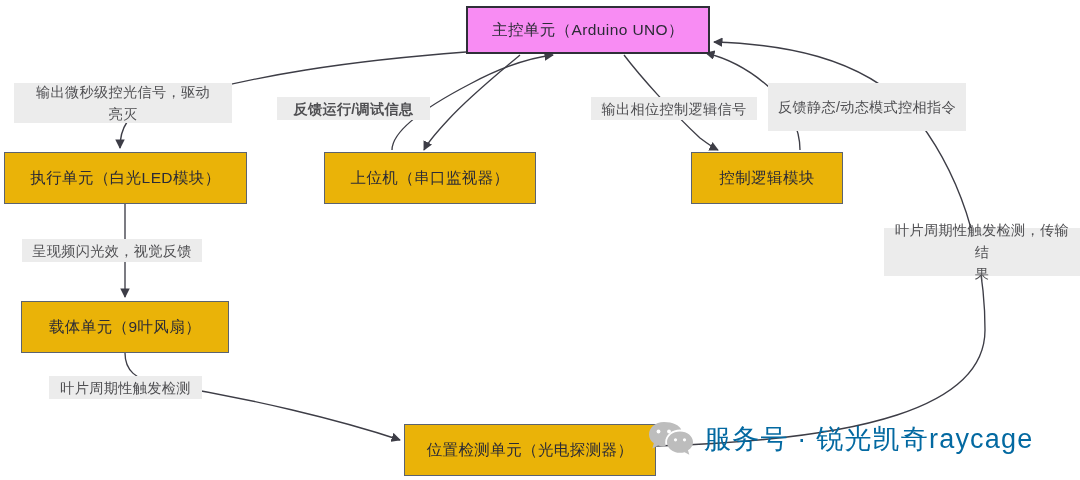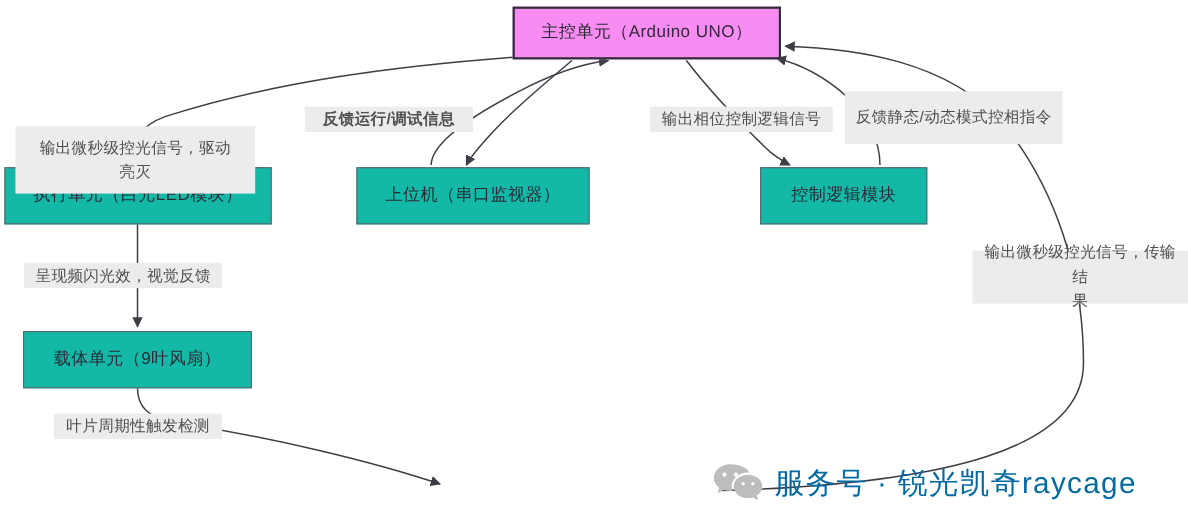--- a/index.html
+++ b/index.html
@@ -31,21 +31,21 @@
     display: flex;
     align-items: center;
     justify-content: center;
     text-align: center;
     color: #2b2b36;
     font-size: 15.5px;
     letter-spacing: 0.4px;
     line-height: 1.35;
     z-index: 3;
   }
-  .node.cyan { background: #14b8a6; border-color: #5b6370; align-items: center; }
+  .node.cyan { background: #eab308; border-color: #5b6370; align-items: center; }
   .node.pink { background: #f88cf3; border-color: #2f2f38; border-width: 2px; }
   .edge-label {
     position: absolute;
     box-sizing: border-box;
     background: #ececec;
     color: #4f4f52;
     font-size: 14.2px;
     line-height: 1.55;
     text-align: center;
     padding: 3px 5px;
@@ -113,36 +113,39 @@
   </div>
 
   <div class="node cyan" style="left:691px;top:152px;width:152px;height:52px;">
     <span>控制逻辑模块</span>
   </div>
 
   <div class="node cyan" style="left:21px;top:301px;width:208px;height:52px;">
     <span>载体单元（9叶风扇）</span>
   </div>
 
+  <div class="node cyan" style="left:404px;top:424px;width:252px;height:52px;">
+    <span>位置检测单元（光电探测器）</span>
+  </div>
 
-  <div class="edge-label" style="left:14px;top:83px;width:218px;height:61px;margin-top:32px;">输出微秒级控光信号，驱动
+  <div class="edge-label" style="left:14px;top:83px;width:218px;height:40px;">输出微秒级控光信号，驱动
 亮灭</div>
 
   <div class="edge-label" style="left:277px;top:97px;width:153px;height:23px;font-weight:bold;">反馈运行/调试信息</div>
 
 
   <div class="edge-label" style="left:591px;top:97px;width:166px;height:23px;">输出相位控制逻辑信号</div>
 
   <div class="edge-label" style="left:768px;top:83px;width:198px;height:48px;">反馈静态/动态模式控相指令</div>
 
   <div class="edge-label" style="left:49px;top:376px;width:153px;height:23px;">叶片周期性触发检测</div>
 
   <div class="edge-label" style="left:22px;top:239px;width:180px;height:23px;">呈现频闪光效，视觉反馈</div>
 
-  <div class="edge-label" style="left:884px;top:228px;width:196px;height:48px;">输出微秒级控光信号，传输结
+  <div class="edge-label" style="left:884px;top:228px;width:196px;height:48px;">叶片周期性触发检测，传输结
 果</div>
 
   <div class="watermark" style="left:648px;top:420px;">
     <span class="wm-icon">
       <svg width="46" height="38" viewBox="0 0 46 38" xmlns="http://www.w3.org/2000/svg">
         <path d="M16 2 C7 2 1 8 1 14.5 C1 18 2.8 21.2 5.8 23.3 L4.3 28.5 L10 25.5 C11.9 26.1 13.9 26.4 16 26.4 C16.6 26.4 17.2 26.3 17.8 26.3 C17.4 25 17.2 23.7 17.2 22.3 C17.2 15.1 24 9.6 32 9.6 C32.4 9.6 32.8 9.6 33.2 9.7 C31.7 5.3 24.6 2 16 2 Z" fill="#bdbdbd"></path>
         <circle cx="10.5" cy="11.5" r="1.9" fill="#ffffff"></circle>
         <circle cx="21" cy="11.5" r="1.9" fill="#ffffff"></circle>
         <path d="M45 22.2 C45 16.3 39.2 11.6 32 11.6 C24.8 11.6 19 16.3 19 22.2 C19 28.1 24.8 32.8 32 32.8 C33.6 32.8 35.2 32.6 36.6 32.2 L41.3 34.7 L40 30.3 C43.1 28.4 45 25.5 45 22.2 Z" fill="#bdbdbd"></path>
         <circle cx="27.5" cy="19.8" r="1.6" fill="#ffffff"></circle>

